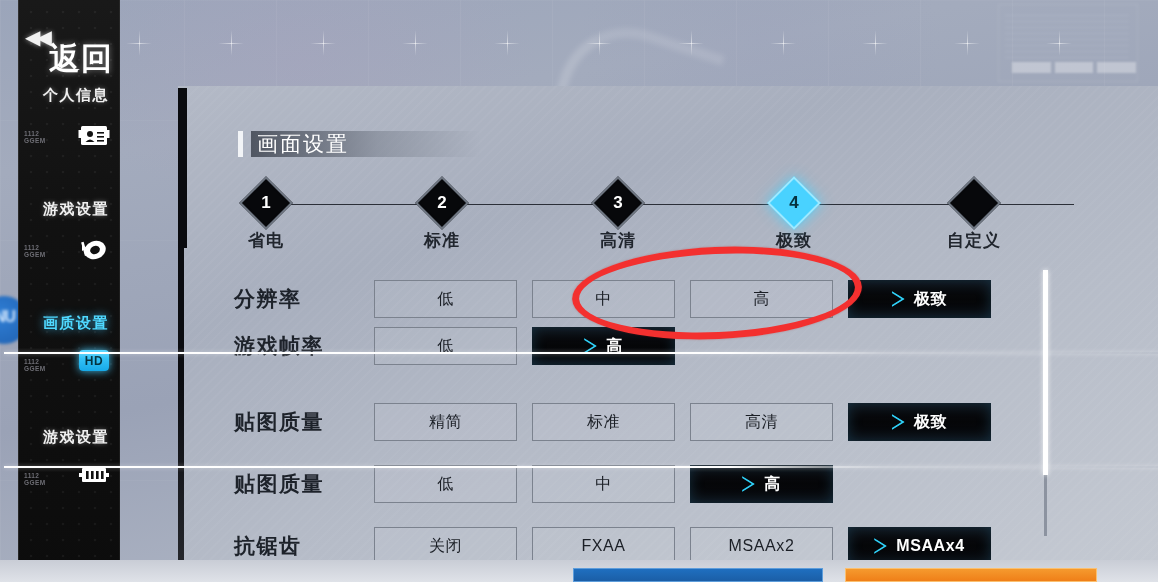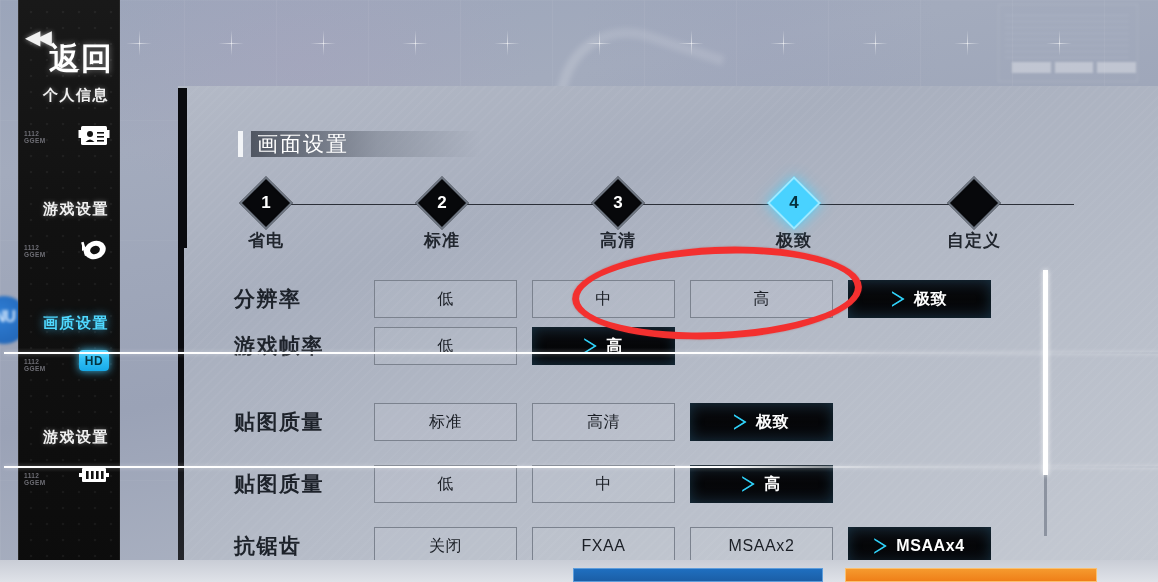--- a/index.html
+++ b/index.html
@@ -552,20 +552,21 @@
           <div class="opt selected">
             <span class="tri"></span>
             <span>高</span>
           </div>
         </div>
       </div>
 
       <div class="row" style="top:123px;">
         <div class="row-label">贴图质量</div>
         <div class="opts">
+          <div class="opt">精简</div>
           <div class="opt">标准</div>
           <div class="opt">高清</div>
           <div class="opt selected">
             <span class="tri"></span>
             <span>极致</span>
           </div>
         </div>
       </div>
 
       <div class="row" style="top:185px;">

